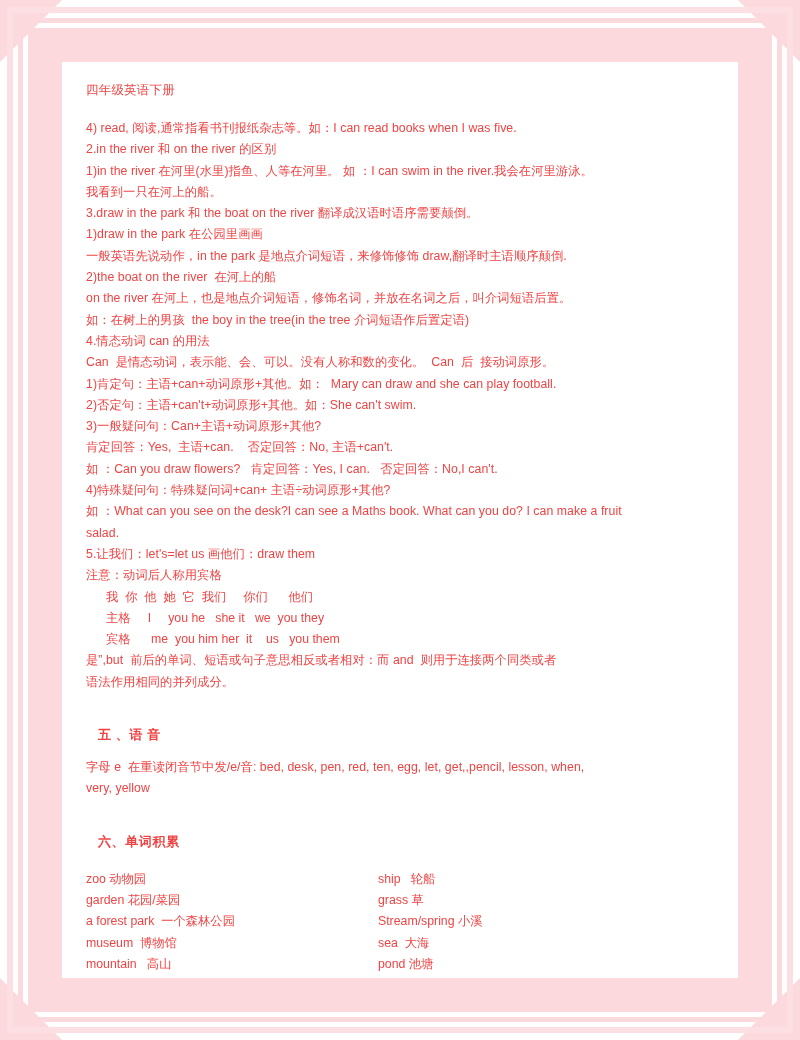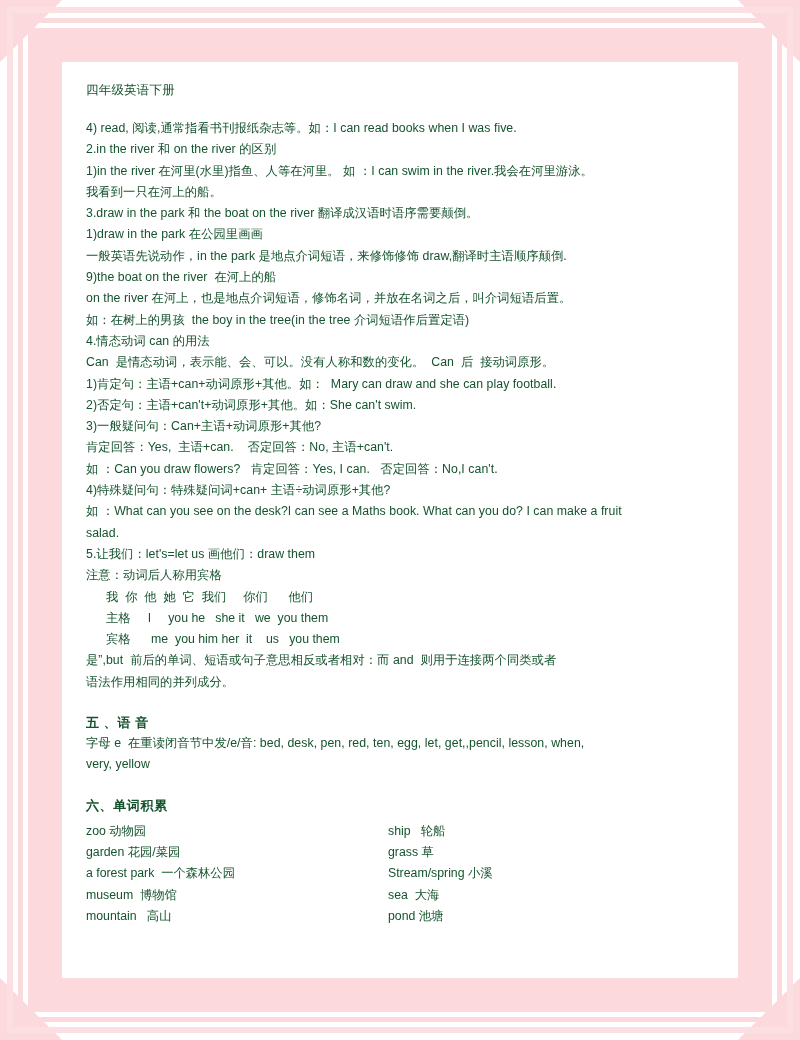--- a/index.html
+++ b/index.html
@@ -61,58 +61,58 @@
     pointer-events: none;
   }
   .corner.tl { left: 0;   top: 0;    clip-path: polygon(0 0, 100% 0, 0 100%); }
   .corner.tr { right: 0;  top: 0;    clip-path: polygon(100% 0, 100% 100%, 0 0); }
   .corner.bl { left: 0;   bottom: 0; clip-path: polygon(0 0, 0 100%, 100% 100%); }
   .corner.br { right: 0;  bottom: 0; clip-path: polygon(100% 0, 100% 100%, 0 100%); }
 
   
   .doc {
     padding: 14px 22px 0 20px;
-    color: #14532d;
+    color: #ef4444;
   }
   .doc-title {
     font-size: 12.5px;
     line-height: 20px;
     margin: 0 0 18px 0;
     letter-spacing: .2px;
   }
   .line {
     font-size: 12.3px;
     line-height: 21.3px;
     margin: 0;
     white-space: pre-wrap;
     letter-spacing: .05px;
   }
   .heading {
     font-size: 13px;
     font-weight: bold;
     line-height: 21px;
-    margin: 0;
+    margin: 12px;
     letter-spacing: .6px;
   }
   .spacer-lg { height: 19px; }
   .spacer-sm { height: 5px; }
 
   
   .pron-row {
     font-size: 12.3px;
     line-height: 21.3px;
     white-space: pre;
     margin-left: 20px;
   }
 
   
   .vocab {
     display: grid;
     grid-template-columns: 286px 1fr;
-    column-gap: 16px;
+    column-gap: 6px;
   }
   .vocab-col {
     display: flex;
     flex-direction: column;
   }
   .vocab-item {
     font-size: 12.3px;
     line-height: 21.3px;
     white-space: pre;
   }
@@ -137,40 +137,40 @@
       <p class="doc-title">四年级英语下册</p>
 
       <div>
         <p class="line">4) read, 阅读,通常指看书刊报纸杂志等。如：I can read books when I was five.</p>
         <p class="line">2.in the river 和 on the river 的区别</p>
         <p class="line">1)in the river 在河里(水里)指鱼、人等在河里。 如 ：I can swim in the river.我会在河里游泳。</p>
         <p class="line">我看到一只在河上的船。</p>
         <p class="line">3.draw in the park 和 the boat on the river 翻译成汉语时语序需要颠倒。</p>
         <p class="line">1)draw in the park 在公园里画画</p>
         <p class="line">一般英语先说动作，in the park 是地点介词短语，来修饰修饰 draw,翻译时主语顺序颠倒.</p>
-        <p class="line">9)the boat on the river  在河上的船</p>
+        <p class="line">2)the boat on the river  在河上的船</p>
         <p class="line">on the river 在河上，也是地点介词短语，修饰名词，并放在名词之后，叫介词短语后置。</p>
         <p class="line">如：在树上的男孩  the boy in the tree(in the tree 介词短语作后置定语)</p>
         <p class="line">4.情态动词 can 的用法</p>
         <p class="line">Can  是情态动词，表示能、会、可以。没有人称和数的变化。  Can  后  接动词原形。</p>
         <p class="line">1)肯定句：主语+can+动词原形+其他。如：  Mary can draw and she can play football.</p>
         <p class="line">2)否定句：主语+can't+动词原形+其他。如：She can't swim.</p>
         <p class="line">3)一般疑问句：Can+主语+动词原形+其他?</p>
         <p class="line">肯定回答：Yes,  主语+can.    否定回答：No, 主语+can't.</p>
         <p class="line">如 ：Can you draw flowers?   肯定回答：Yes, I can.   否定回答：No,I can't.</p>
         <p class="line">4)特殊疑问句：特殊疑问词+can+ 主语÷动词原形+其他?</p>
         <p class="line">如 ：What can you see on the desk?I can see a Maths book. What can you do? I can make a fruit</p>
         <p class="line">salad.</p>
         <p class="line">5.让我们：let's=let us 画他们：draw them</p>
         <p class="line">注意：动词后人称用宾格</p>
       </div>
 
       <div>
         <div class="pron-row">我  你  他  她  它  我们     你们      他们</div>
-        <div class="pron-row">主格     I     you he   she it   we  you them</div>
+        <div class="pron-row">主格     I     you he   she it   we  you they</div>
         <div class="pron-row">宾格      me  you him her  it    us   you them</div>
       </div>
 
       <div>
         <p class="line">是”,but  前后的单词、短语或句子意思相反或者相对：而 and  则用于连接两个同类或者</p>
         <p class="line">语法作用相同的并列成分。</p>
       </div>
 
       <div class="spacer-lg"></div>
 

